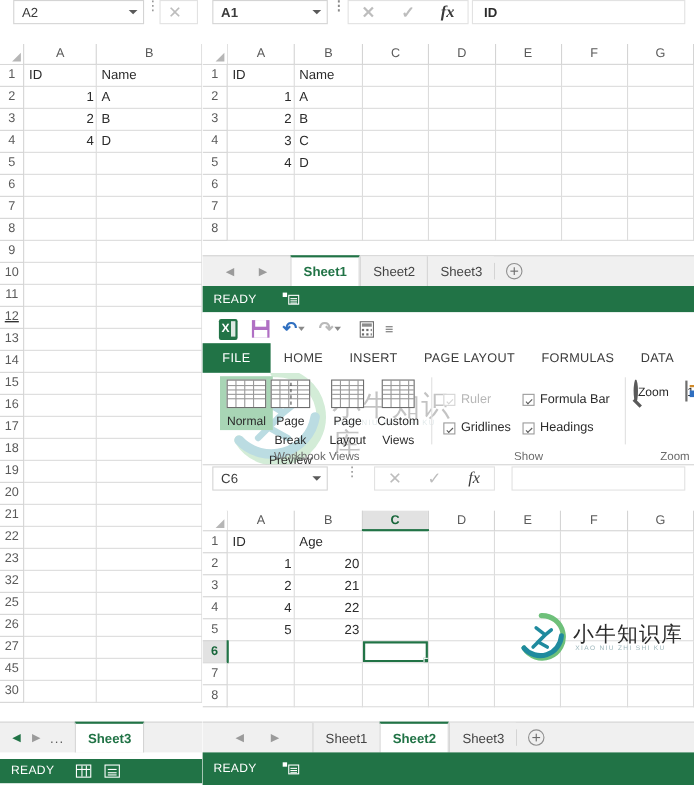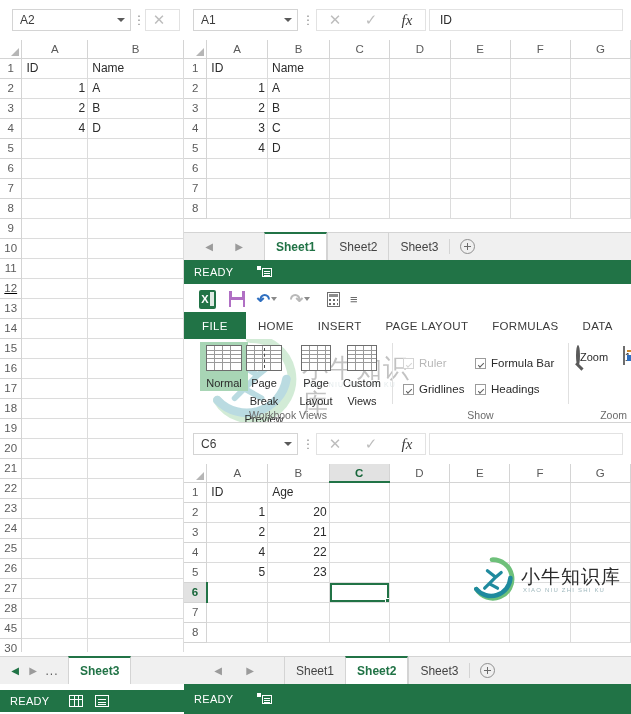--- a/index.html
+++ b/index.html
@@ -11,21 +11,21 @@
     font-family: "Liberation Sans", sans-serif;
     -webkit-font-smoothing: antialiased;
   }
   #root { position: relative; width: 631px; height: 714px; background:#fff; }
 
   
   .xl-window { position: absolute; background: #ffffff; overflow: hidden; }
 
   .formula-strip {
     position: absolute; left:0; top:0; height: 40px; width: 100%;
-    background:#fff; display:flex; align-items:center; padding: 0 4px;
+    background:#fff; display:flex; padding: 0 4px;
   }
   .namebox {
     height: 22px; border: 1px solid #d4d4d4; background:#fff;
     display:flex; align-items:center; justify-content:space-between;
     padding: 0 5px 0 7px; font-size: 12px; color:#3b3b3b;
   }
   .namebox .nb-text { flex: 1; }
   .nb-caret {
     width:0;height:0;border-left:4px solid transparent;border-right:4px solid transparent;
     border-top:4px solid #5a5a5a; margin-left:6px;
@@ -365,41 +365,36 @@
               <td class="rowhead">22</td>
               <td class="cell"></td>
               <td class="cell"></td>
             </tr>
             <tr style="height: 20px;">
               <td class="rowhead">23</td>
               <td class="cell"></td>
               <td class="cell"></td>
             </tr>
             <tr style="height: 20px;">
-              <td class="rowhead">24</td>
+              <td class="rowhead">32</td>
               <td class="cell"></td>
               <td class="cell"></td>
             </tr>
             <tr style="height: 20px;">
               <td class="rowhead">25</td>
               <td class="cell"></td>
               <td class="cell"></td>
             </tr>
             <tr style="height: 20px;">
               <td class="rowhead">26</td>
               <td class="cell"></td>
               <td class="cell"></td>
             </tr>
             <tr style="height: 20px;">
               <td class="rowhead">27</td>
-              <td class="cell"></td>
-              <td class="cell"></td>
-            </tr>
-            <tr style="height: 20px;">
-              <td class="rowhead">28</td>
               <td class="cell"></td>
               <td class="cell"></td>
             </tr>
             <tr style="height: 20px;">
               <td class="rowhead">45</td>
               <td class="cell"></td>
               <td class="cell"></td>
             </tr>
             <tr style="height: 20px;">
               <td class="rowhead">30</td>
@@ -429,21 +424,21 @@
           </span>
         <span class="sb-ic">
             <span class="ic-page"></span>
           </span>
       </span>
     </div>
   </div>
 
   <div class="xl-window" id="w2" style="left:184px; top:0; width:447px; height:288px;">
 
-    <div class="formula-strip" style="height:40px;">
+    <div class="formula-strip" style="height:40px;font-weight:bold;">
       <div class="namebox" style="width:105px; margin-left:5px;">
         <span class="nb-text">A1</span>
         <span class="nb-caret"></span>
       </div>
       <div class="vdots" style="margin:0 4px;">⋮</div>
       <div class="fb-group" style="width:110px;">
         <div class="fb-btn" style="flex:1;">✕</div>
         <div class="fb-btn" style="flex:1;">✓</div>
         <div class="fb-btn fx" style="flex:1;">fx</div>
       </div>
@@ -709,21 +704,21 @@
           <span class="rb-biglabel">Zoom</span>
         </div>
         <div class="rb-bigbtn" style="left:44px; width:40px; top:8px;">
           <span class="zoom100-ic"></span>
           <span class="rb-biglabel">100</span>
         </div>
         <div class="rb-group-label" style="text-align:right; padding-right:4px;">Zoom</div>
       </div>
     </div>
 
-    <div class="formula-strip" style="top:140px; height:40px;">
+    <div class="formula-strip" style="top:140px; height:40px;gap:12px;">
       <div class="namebox" style="width:105px; margin-left:5px;">
         <span class="nb-text">C6</span>
         <span class="nb-caret"></span>
       </div>
       <div class="vdots" style="margin:0 4px;">⋮</div>
       <div class="fb-group" style="width:110px;">
         <div class="fb-btn" style="flex:1;">✕</div>
         <div class="fb-btn" style="flex:1;">✓</div>
         <div class="fb-btn fx" style="flex:1;">fx</div>
       </div>

